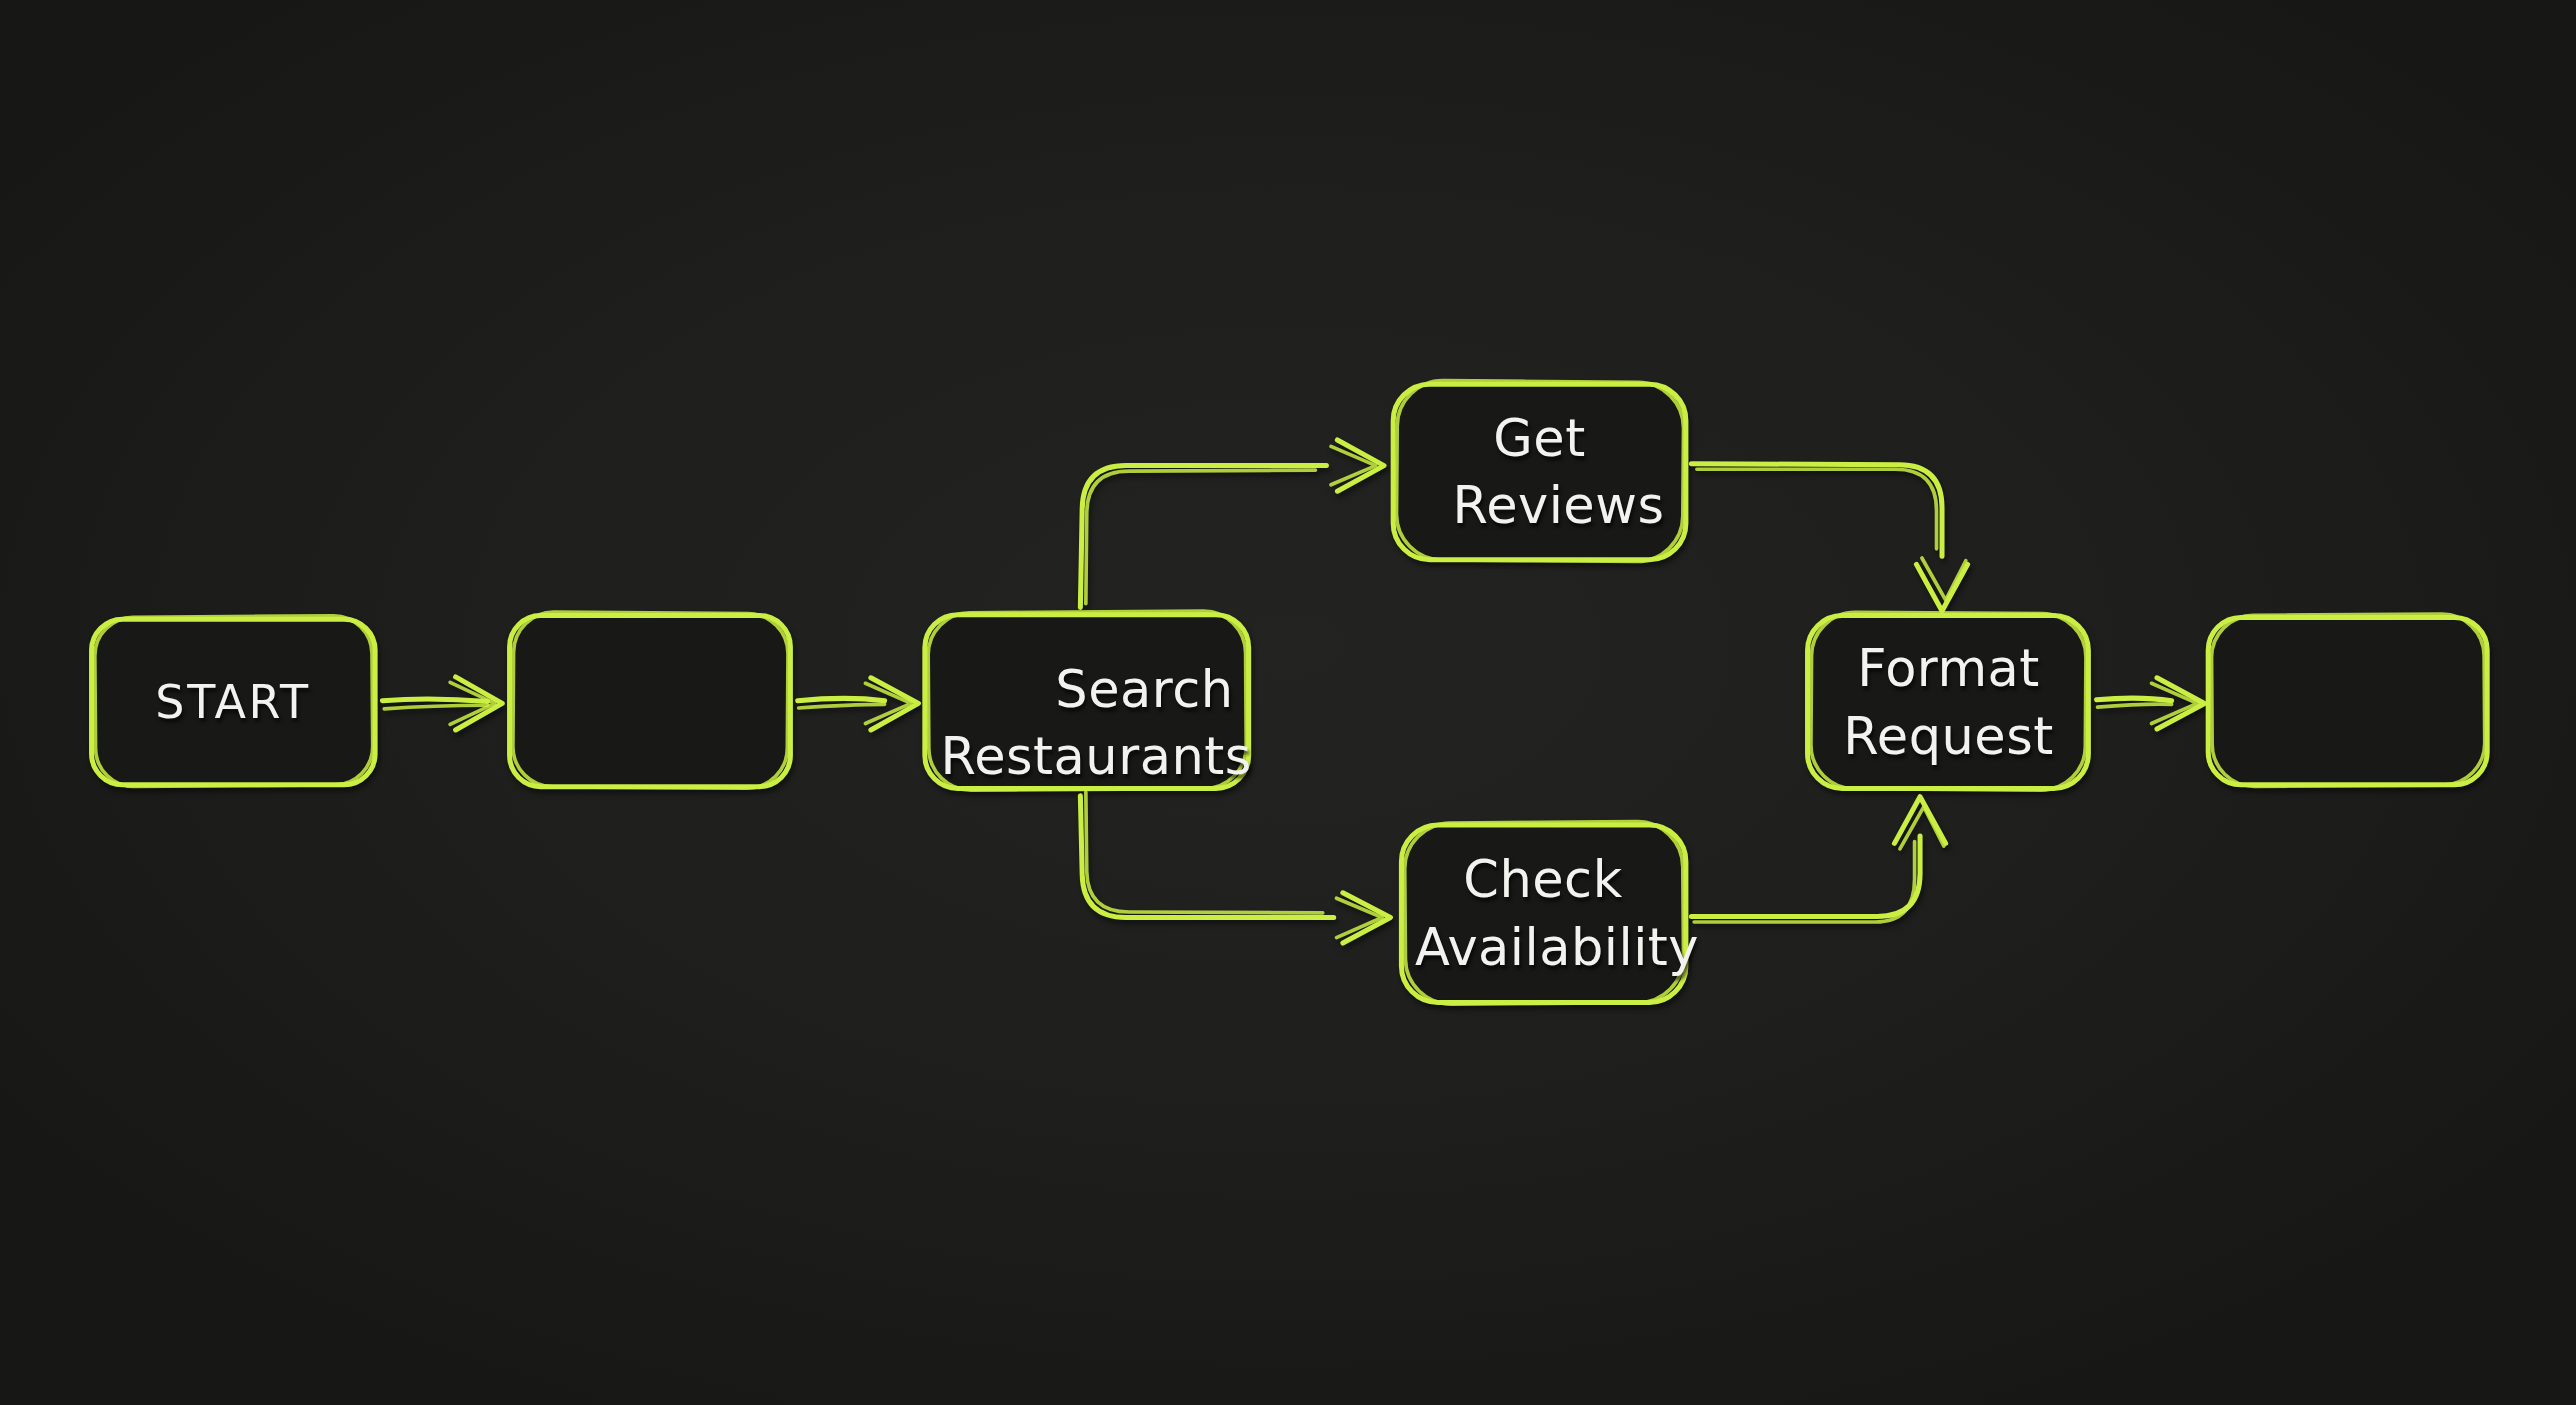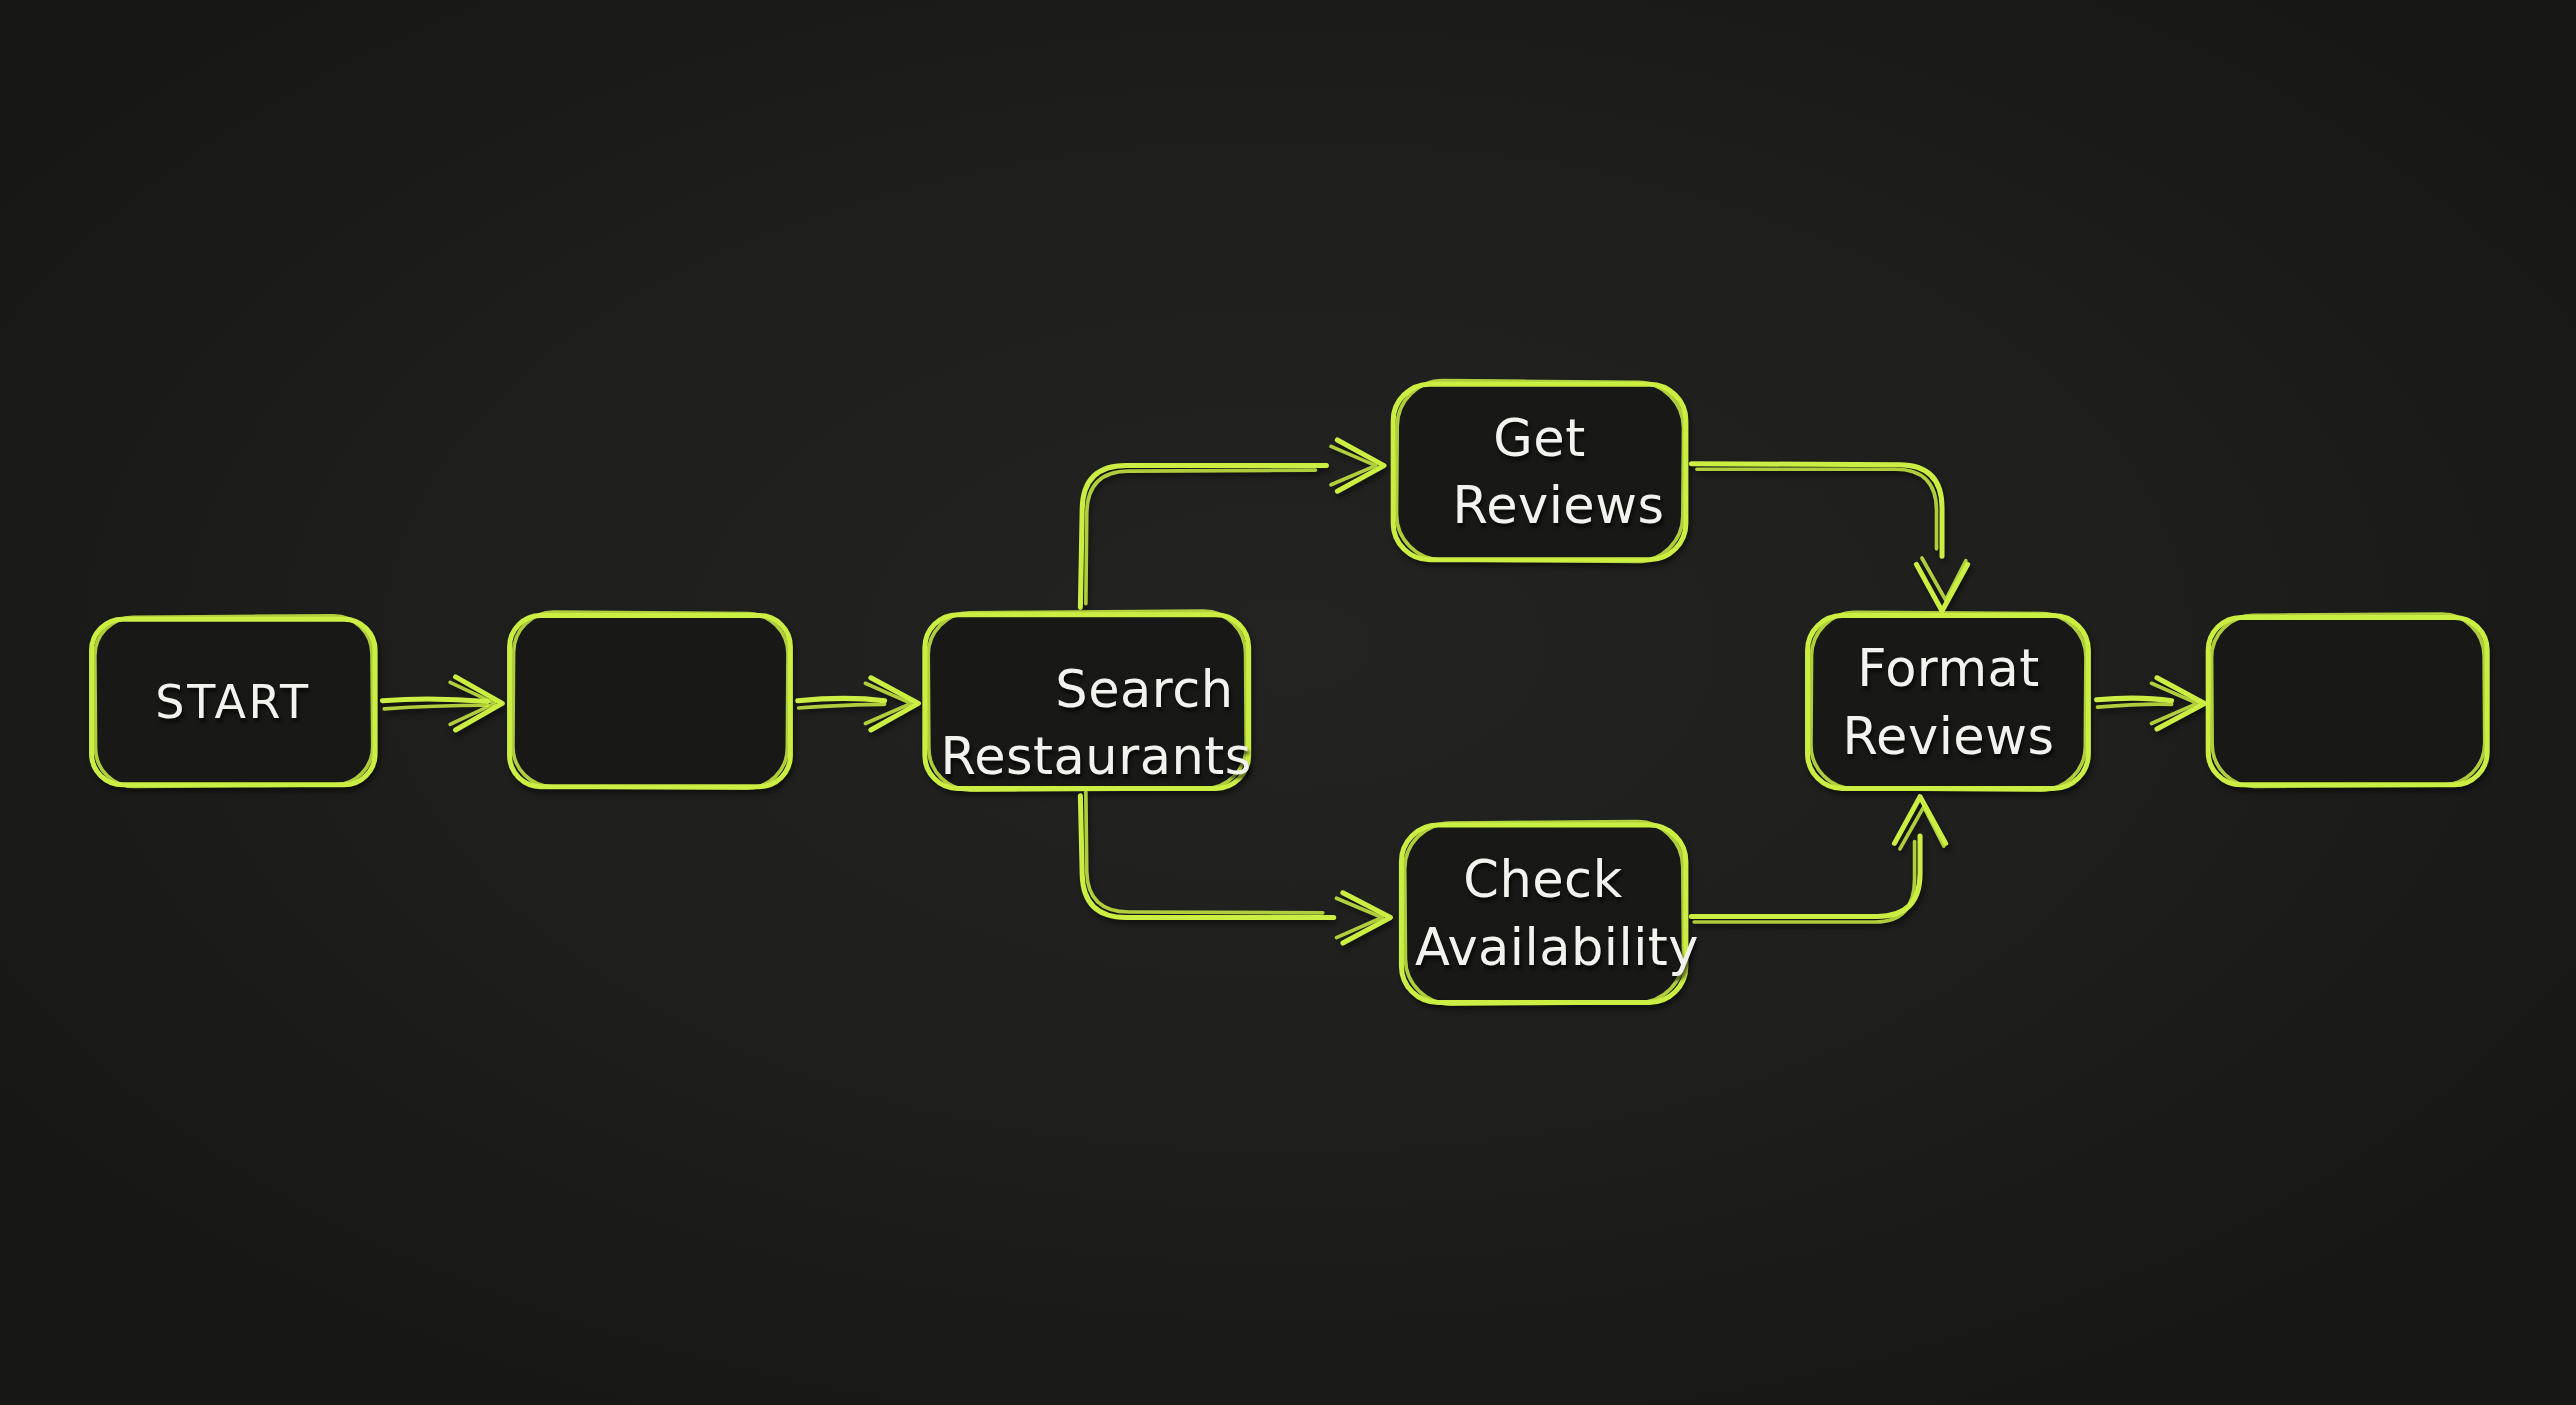--- a/index.html
+++ b/index.html
@@ -162,18 +162,18 @@
 
   <div class="node-label lbl-step" style="left:1393px; top:384px; width:293px; height:176px;">
     <span style="max-width:174px">Get Reviews</span>
   </div>
 
   <div class="node-label lbl-step" style="left:1401px; top:825px; width:284px; height:177px;">
     <span style="max-width:256px">Check Availability</span>
   </div>
 
   <div class="node-label lbl-step" style="left:1808px; top:616px; width:281px; height:173px;">
-    <span style="max-width:215px">Format Reviews</span>
+    <span style="max-width:215px">Format Request</span>
   </div>
 
 
 </div>
 
 
 </body></html>

